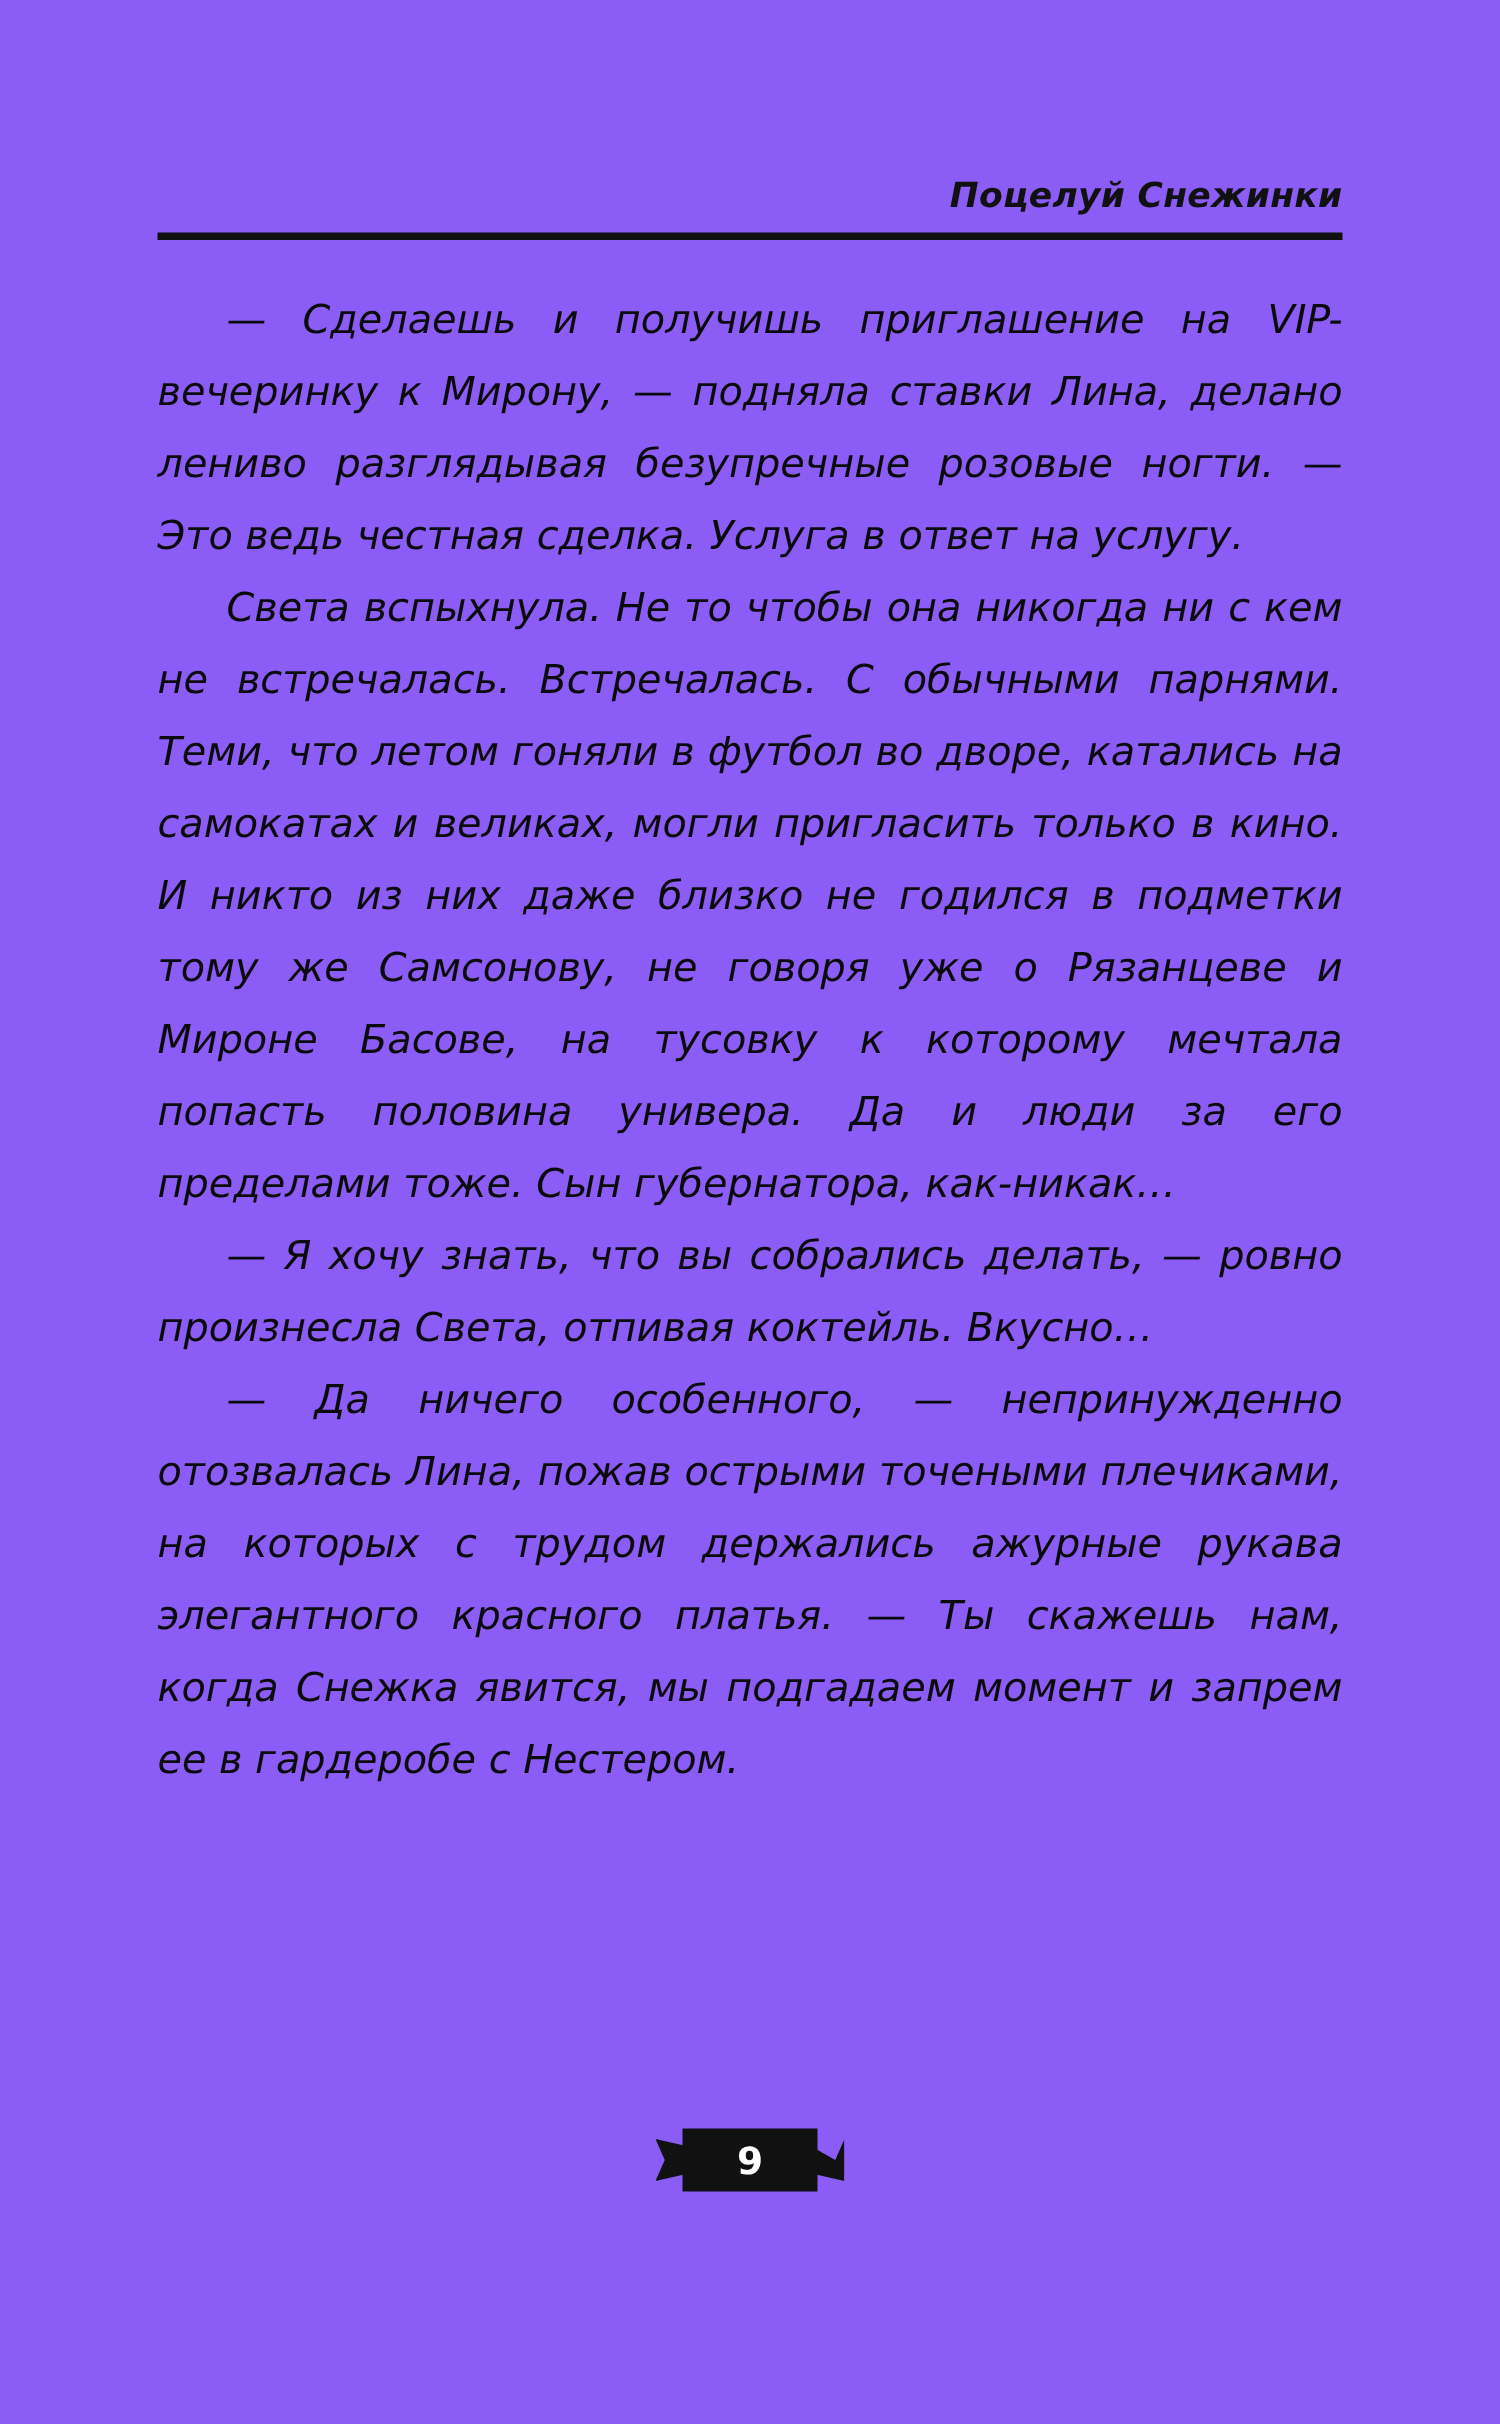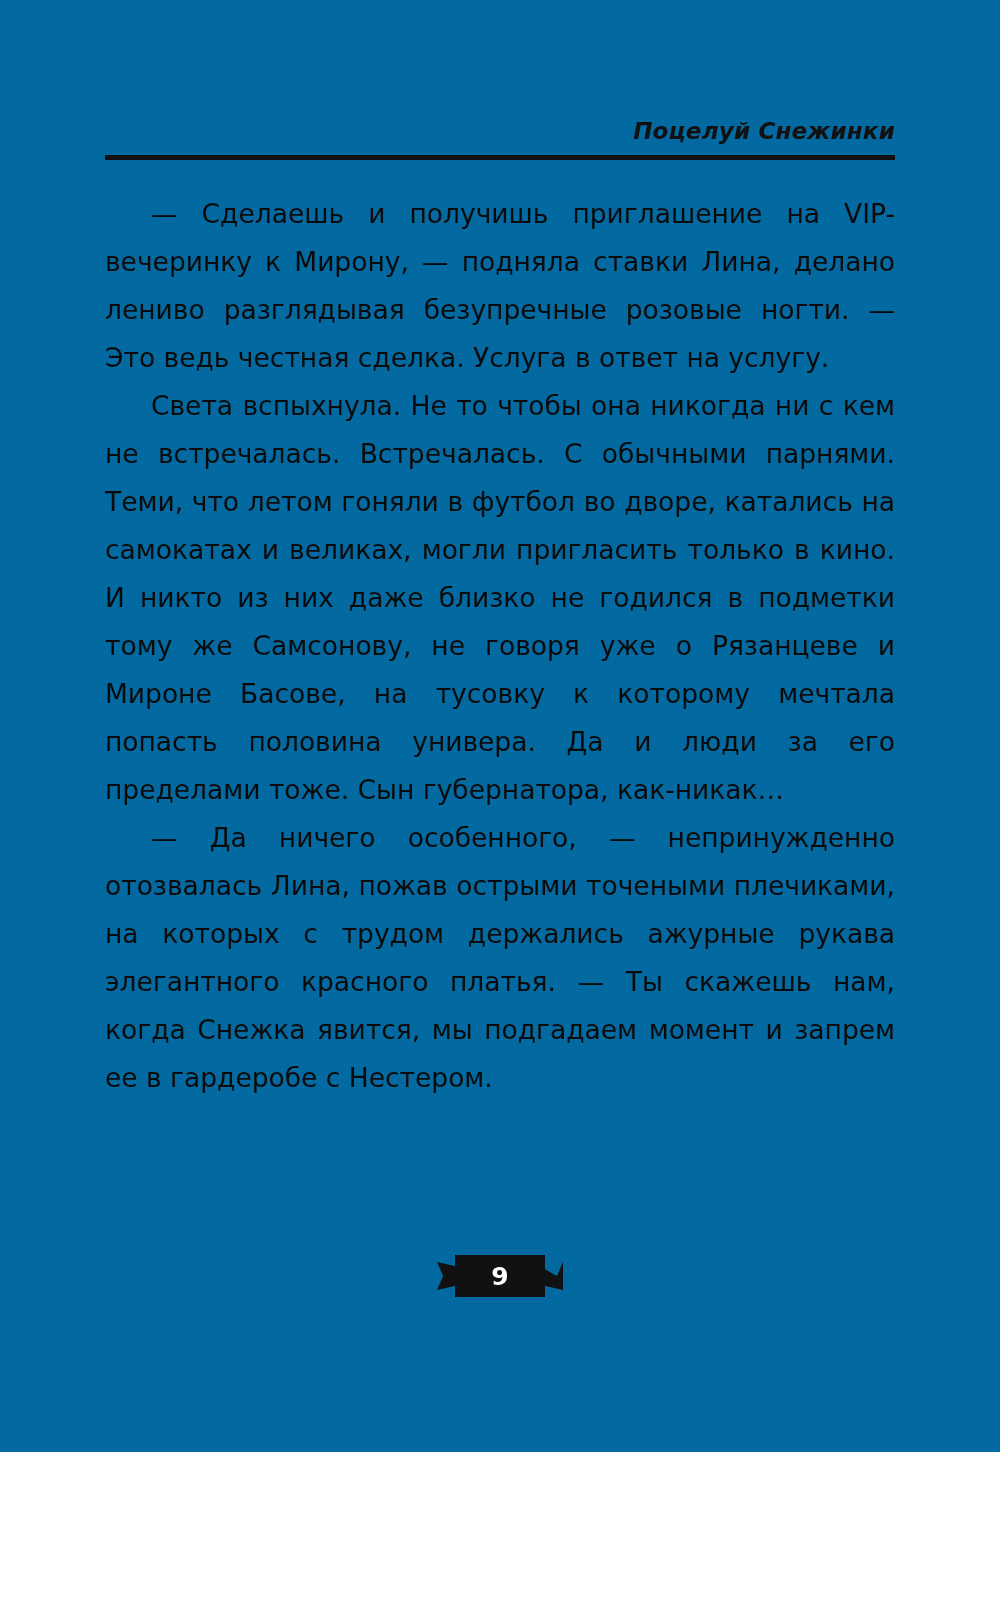--- a/index.html
+++ b/index.html
@@ -3,22 +3,22 @@
 <meta charset="utf-8">
 <style>
   html, body {
     margin: 0;
     padding: 0;
     background: #ffffff;
   }
   .page {
     position: relative;
     width: 1000px;
-    height: 1452px;
-    background: #0369a1;
+    height: 1616px;
+    background: #8b5cf6;
     margin: 0 auto;
     overflow: hidden;
     font-family: "DejaVu Sans", sans-serif;
     color: #0b0b0b;
   }
 
   
   .header {
     position: absolute;
     left: 105px;
@@ -48,20 +48,21 @@
   .body-text {
     position: absolute;
     left: 105px;
     right: 105px;
     top: 190px;
     font-size: 26.5px;
     line-height: 48px;
     text-align: justify;
     text-justify: inter-word;
     color: #0b0b0b;
+    font-style: italic;
   }
   .body-text p {
     margin: 0;
     text-indent: 46px;
     hyphens: manual;
   }
   .body-text p.last-para {
     text-align: justify;
   }
 
@@ -122,20 +123,21 @@
 <div class="page">
 
   <div class="header">
     <span class="header-title">Поцелуй Снежинки</span>
   </div>
   <div class="header-rule"></div>
 
   <div class="body-text">
     <p>— Сделаешь и получишь приглашение на VIP-вечеринку к Мирону, — подняла ставки Лина, делано лениво разглядывая безупречные розовые ногти. — Это ведь честная сделка. Услуга в ответ на услугу.</p>
     <p>Света вспыхнула. Не то чтобы она никогда ни с кем не встречалась. Встречалась. С обычными парнями. Теми, что летом гоняли в футбол во дворе, катались на самокатах и великах, могли пригласить только в кино. И никто из них даже близко не годился в подметки тому же Самсонову, не говоря уже о Рязанцеве и Мироне Басове, на тусовку к которому мечтала попасть половина универа. Да и люди за его пределами тоже. Сын губернатора, как-никак…</p>
+    <p>— Я хочу знать, что вы собрались делать, — ровно произнесла Света, отпивая коктейль. Вкусно…</p>
     <p class="last-para">— Да ничего особенного, — непринужденно отозвалась Лина, пожав острыми точеными плечиками, на которых с трудом держались ажурные рукава элегантного красного платья. — Ты скажешь нам, когда Снежка явится, мы подгадаем момент и запрем ее в гардеробе с Нестером.</p>
   </div>
 
   <div class="folio">
     <div class="folio-badge">
       <span class="folio-wing left"></span>
       <span class="folio-plate"></span>
       <span class="folio-wing right"></span>
       <span class="folio-number">9</span>
     </div>

